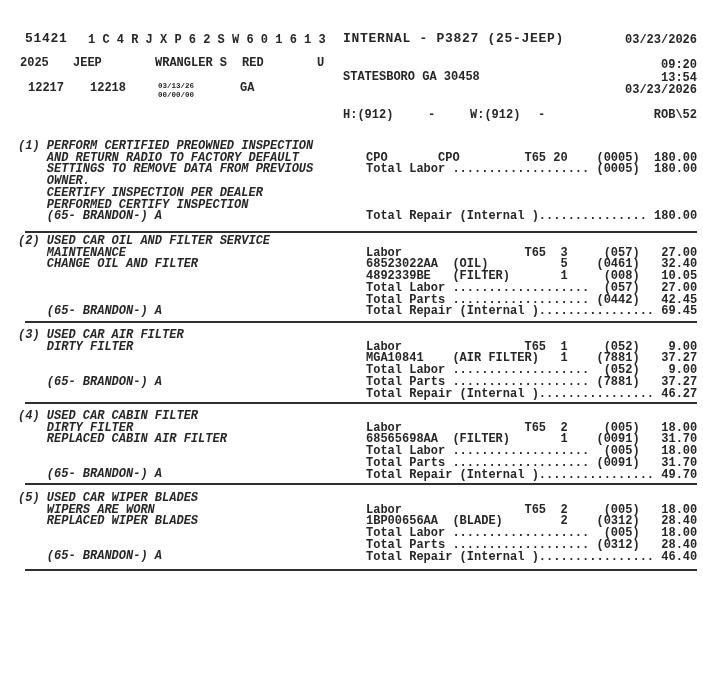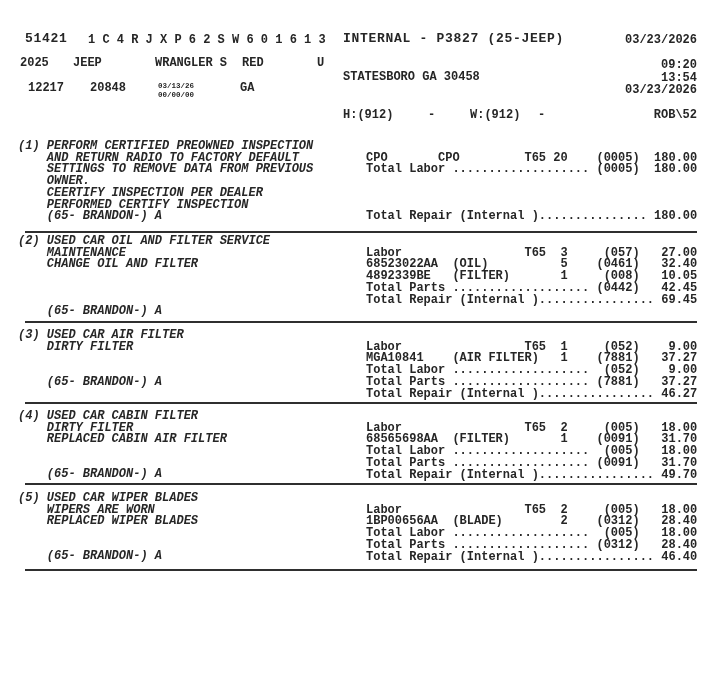--- a/index.html
+++ b/index.html
@@ -32,21 +32,21 @@
   <span style="left:73px;top:57px">JEEP</span>
   <span style="left:155px;top:57px">WRANGLER S</span>
   <span style="left:242px;top:57px">RED</span>
   <span style="left:317px;top:57px">U</span>
   <span class="r" style="top:59px">09:20</span>
 
   <span style="left:343px;top:71px">STATESBORO GA 30458</span>
   <span class="r" style="top:72px">13:54</span>
 
   <span style="left:28px;top:82px">12217</span>
-  <span style="left:90px;top:82px">20848</span>
+  <span style="left:90px;top:82px">12218</span>
   <span class="small" style="left:158px;top:80px">03/13/26</span>
   <span class="small" style="left:158px;top:88.5px">00/00/00</span>
   <span style="left:240px;top:82px">GA</span>
   <span class="r" style="top:84px">03/23/2026</span>
 
   <span style="left:343px;top:109px">H:(912)</span>
   <span style="left:428px;top:109px">-</span>
   <span style="left:470px;top:109px">W:(912)</span>
   <span style="left:538px;top:109px">-</span>
   <span class="r" style="top:109px">ROB\52</span>
@@ -81,20 +81,21 @@
         <div class="ln"></div>
         <div class="ln"></div>
         <div class="ln"></div>
         <div class="ln">    (65- BRANDON-) A</div>
       </div>
     <div class="col-r">
         <div class="ln"></div>
         <div class="ln">Labor                 T65  3     (057)   27.00</div>
         <div class="ln">68523022AA  (OIL)          5    (0461)   32.40</div>
         <div class="ln">4892339BE   (FILTER)       1     (008)   10.05</div>
+        <div class="ln">Total Labor ...................  (057)   27.00</div>
         <div class="ln">Total Parts ................... (0442)   42.45</div>
         <div class="ln">Total Repair (Internal )................ 69.45</div>
       </div>
   </div>
   <div class="sep" style="top:321px"></div>
 
   <div class="section" style="top:330px">
     <div class="col-l">
         <div class="ln">(3) USED CAR AIR FILTER</div>
         <div class="ln">    DIRTY FILTER</div>

